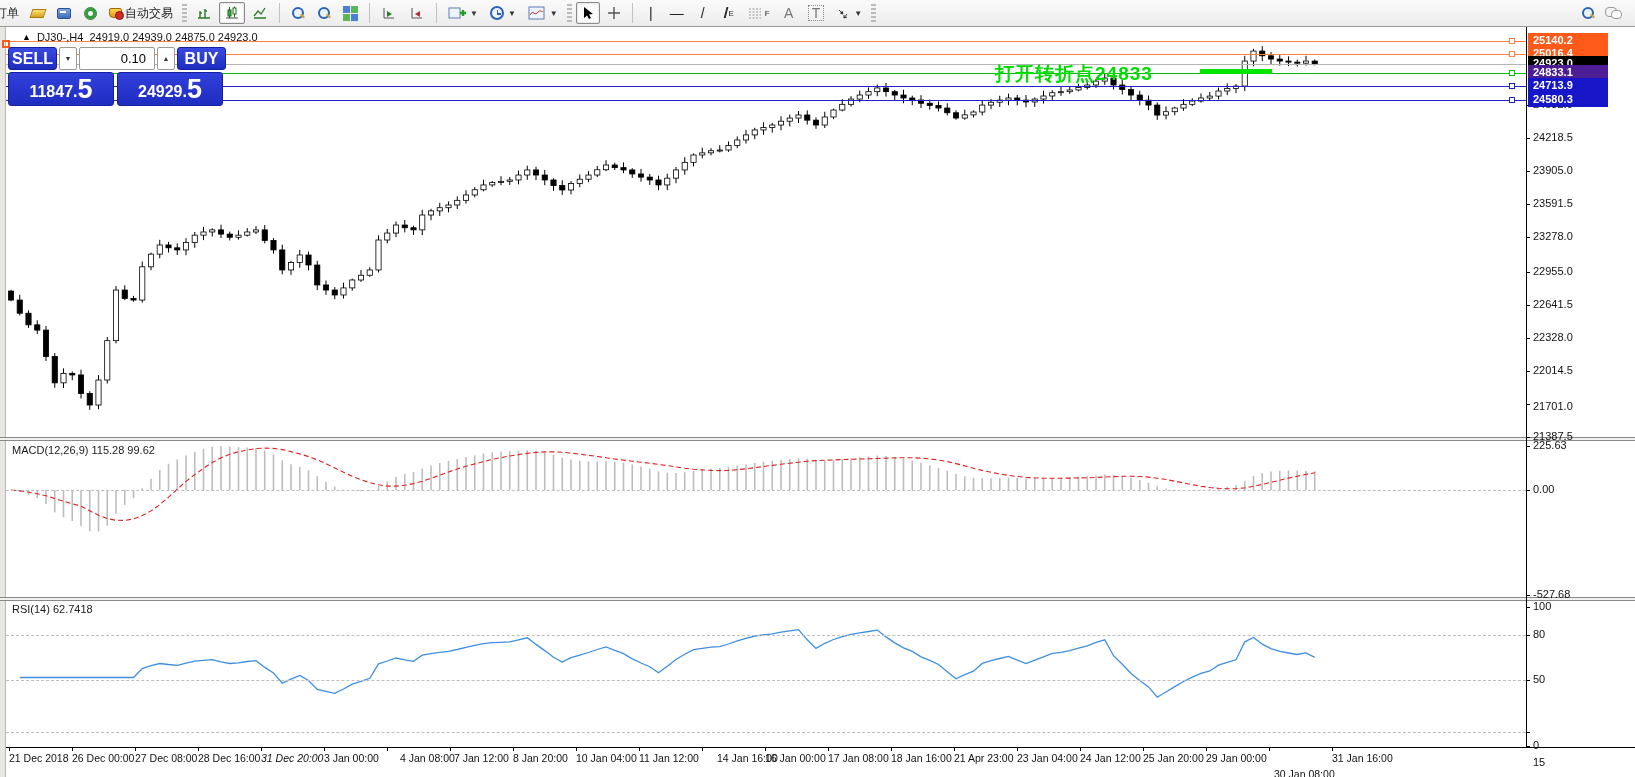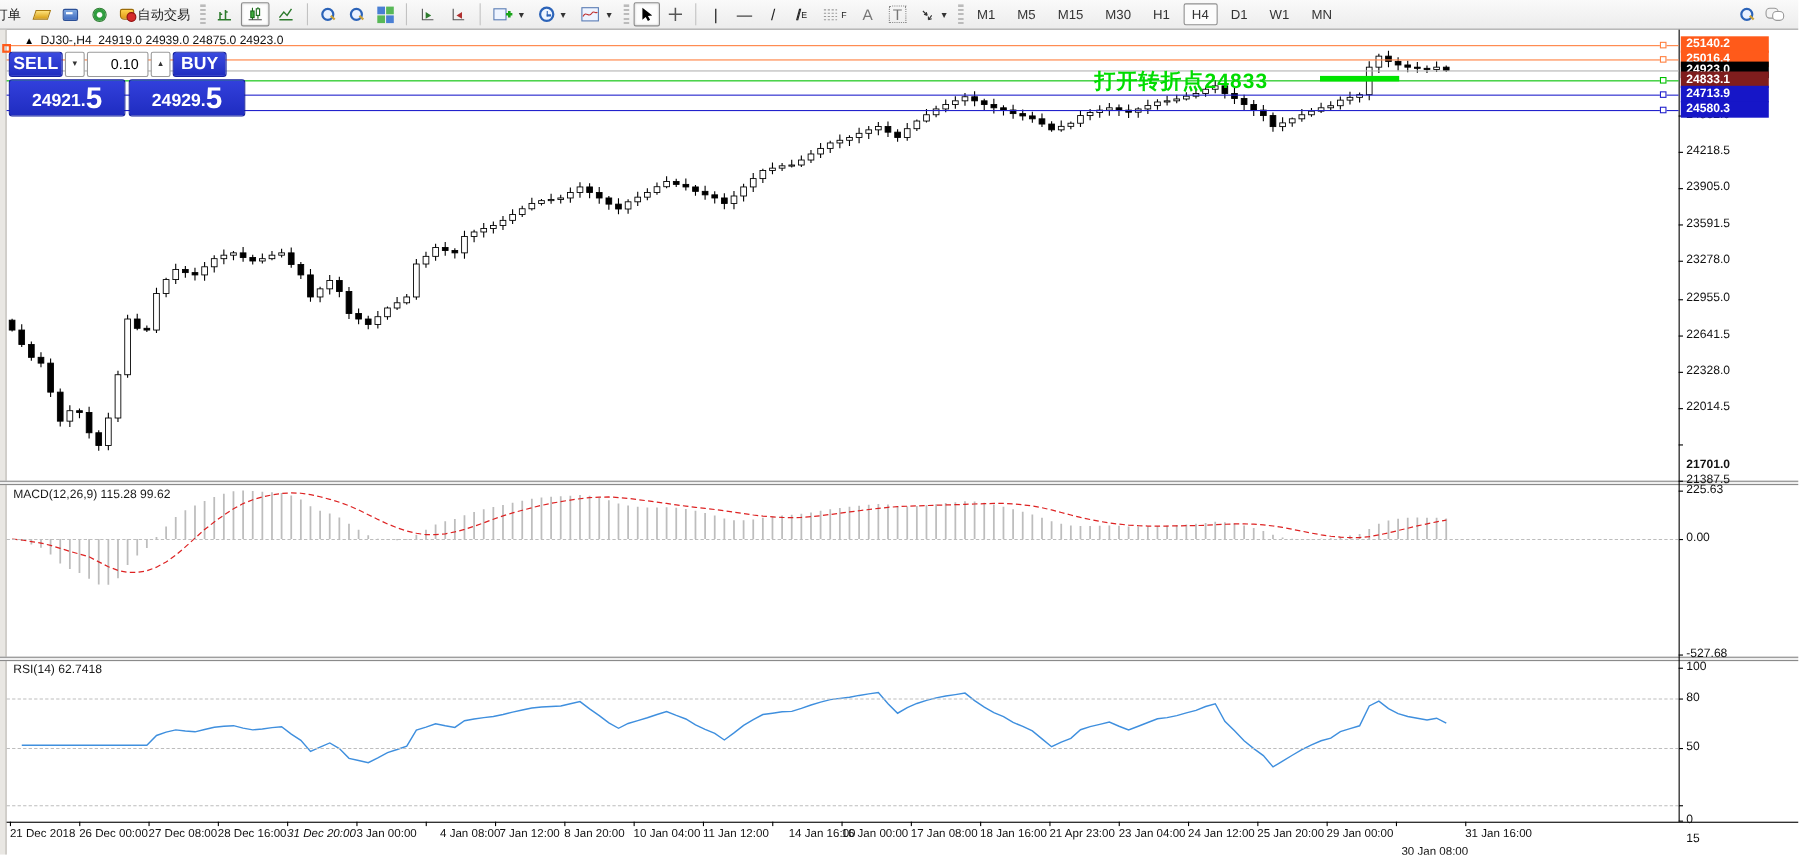--- a/index.html
+++ b/index.html
@@ -79,21 +79,21 @@
   .time-tick { position:absolute; top:747px; width:1px; height:4px; background:#000; }
 
   
   .trade-panel { position:absolute; left:8px; top:47px; width:222px; z-index:7; font-weight:bold; }
   .tp-row1 { display:flex; gap:2px; height:23px; }
   .tp-btn { background:linear-gradient(#3a4ae0,#1f2cc0); color:#fff; border:1px solid #1520a0;
     border-radius:3px; font-size:16px; font-weight:bold; display:flex; align-items:center; justify-content:center; }
   .tp-sell,.tp-buy { width:49px; }
   .tp-spin { width:18px; background:#fff; border:1px solid #9a9a9a; color:#333; font-size:7px;
     display:flex; align-items:center; justify-content:center; border-radius:2px; }
-  .tp-vol { width:56px; background:#fff; border:1px solid #9a9a9a; color:#000; font-size:13px;
+  .tp-vol { width:76px; background:#fff; border:1px solid #9a9a9a; color:#000; font-size:13px;
     display:flex; align-items:center; justify-content:flex-end; padding-right:8px; border-radius:2px; font-weight:normal;}
   .tp-row2 { display:flex; gap:3px; margin-top:2px; }
   .tp-price { width:106px; height:34px; background:linear-gradient(#3240dc,#1f2cc0); border:1px solid #1520a0;
     border-radius:3px; color:#fff; display:flex; align-items:flex-end; justify-content:center; padding-bottom:2px; }
   .tp-price .small { font-size:16px; line-height:22px; }
   .tp-price .big { font-size:27px; line-height:27px; font-weight:bold; }
 </style>
 </head>
 <body>
 
@@ -235,31 +235,20 @@
     <div class="tb-btn">
       <svg width="14" height="13">
           <path d="M3 3 l4 4 M7 7 l-1 -3 M7 7 l-3 -1" stroke="#333"></path>
           <path d="M11 7 l-3 4 M8 11 l3 -1 M8 11 l0 -3" stroke="#333"></path>
         </svg>
       <span class="tb-caret">▼</span>
     </div>
 
     <div class="tb-grip"></div>
 
-    <div id="tf-group" style="display:flex;gap:4px">
-        <div class="tf-btn">M1</div>
-        <div class="tf-btn">M5</div>
-        <div class="tf-btn">M15</div>
-        <div class="tf-btn">M30</div>
-        <div class="tf-btn">H1</div>
-        <div class="tf-btn active">H4</div>
-        <div class="tf-btn">D1</div>
-        <div class="tf-btn">W1</div>
-        <div class="tf-btn">MN</div>
-      </div>
 
     <div class="tb-right">
       <span class="i-mag"></span>
       <span class="i-bubbles"></span>
     </div>
   </div>
 
   <div class="left-strip"></div>
 
   <svg id="main-svg" class="pane" style="top:27px" width="1520" height="410">
@@ -736,21 +725,21 @@
           <span>▼</span>
         </div>
       <div class="tp-vol">0.10</div>
       <div class="tp-spin">
           <span>▲</span>
         </div>
       <div class="tp-btn tp-buy">BUY</div>
     </div>
     <div class="tp-row2">
       <div class="tp-price">
-        <span class="small">24921.</span>
+        <span class="small">11847.</span>
         <span class="big">5</span>
       </div>
       <div class="tp-price">
         <span class="small">24929.</span>
         <span class="big">5</span>
       </div>
     </div>
   </div>
 
   <div class="annotation">打开转折点24833</div>
@@ -760,21 +749,21 @@
       <div class="lvl-line" style="top: 41px; border-top-color: rgb(255, 128, 64);"></div>
       <div class="anchor-sq" style="left: 1509px; top: 38px; border-color: rgb(255, 128, 64);"></div>
       <div class="badge" style="top: 33px; background: rgb(255, 90, 26);">25140.2</div>
       <div class="lvl-line" style="top: 54.0618px; border-top-color: rgb(255, 128, 64);"></div>
       <div class="anchor-sq" style="left: 1509px; top: 51.0618px; border-color: rgb(255, 128, 64);"></div>
       <div class="badge" style="top: 46.0618px; background: rgb(255, 90, 26);">25016.4</div>
       <div class="lvl-line" style="top: 63.9162px; border-top-color: rgb(180, 180, 180);"></div>
       <div class="badge" style="top: 55.9162px; background: rgb(0, 0, 0);">24923.0</div>
       <div class="lvl-line" style="top: 73.4014px; border-top-color: rgb(0, 192, 0);"></div>
       <div class="anchor-sq" style="left: 1509px; top: 70.4014px; border-color: rgb(0, 192, 0);"></div>
-      <div class="badge" style="top: 65.4014px; background: #7f1d1d;">24833.1</div>
+      <div class="badge" style="top: 65.4014px; background: #4c1d95;">24833.1</div>
       <div class="lvl-line" style="top: 85.9778px; border-top-color: rgb(34, 34, 204);"></div>
       <div class="anchor-sq" style="left: 1509px; top: 82.9778px; border-color: rgb(34, 34, 204);"></div>
       <div class="badge" style="top: 77.9778px; background: rgb(22, 22, 200);">24713.9</div>
       <div class="lvl-line" style="top: 100.074px; border-top-color: rgb(34, 34, 204);"></div>
       <div class="anchor-sq" style="left: 1509px; top: 97.0736px; border-color: rgb(34, 34, 204);"></div>
       <div class="badge" style="top: 92.0736px; background: rgb(22, 22, 200);">24580.3</div>
     </div>
 
   <div class="pane-divider" style="top:437px"></div>
   <div class="pane-divider" style="top:597px"></div>
@@ -798,21 +787,21 @@
       <div class="ptick-label" style="top: 230.476px;">23278.0</div>
       <div class="ptick-mark" style="top: 271.555px;"></div>
       <div class="ptick-label" style="top: 264.555px;">22955.0</div>
       <div class="ptick-mark" style="top: 304.632px;"></div>
       <div class="ptick-label" style="top: 297.632px;">22641.5</div>
       <div class="ptick-mark" style="top: 337.708px;"></div>
       <div class="ptick-label" style="top: 330.708px;">22328.0</div>
       <div class="ptick-mark" style="top: 370.785px;"></div>
       <div class="ptick-label" style="top: 363.785px;">22014.5</div>
       <div class="ptick-mark" style="top: 403.861px;"></div>
-      <div class="ptick-label" style="top: 416px; font-weight: bold;">21701.0</div>
+      <div class="ptick-label" style="top: 400px;">21701.0</div>
       <div class="ptick-mark" style="top: 436.938px;"></div>
       <div class="ptick-label" style="top: 429.938px;">21387.5</div>
       <div class="ptick-mark" style="top: 446px;"></div>
       <div class="ptick-label" style="top: 439px;">225.63</div>
       <div class="ptick-mark" style="top: 490px;"></div>
       <div class="ptick-label" style="top: 483px;">0.00</div>
       <div class="ptick-mark" style="top: 595px;"></div>
       <div class="ptick-label" style="top: 588px;">-527.68</div>
       <div class="ptick-mark" style="top: 607px;"></div>
       <div class="ptick-label" style="top: 600px;">100</div>

